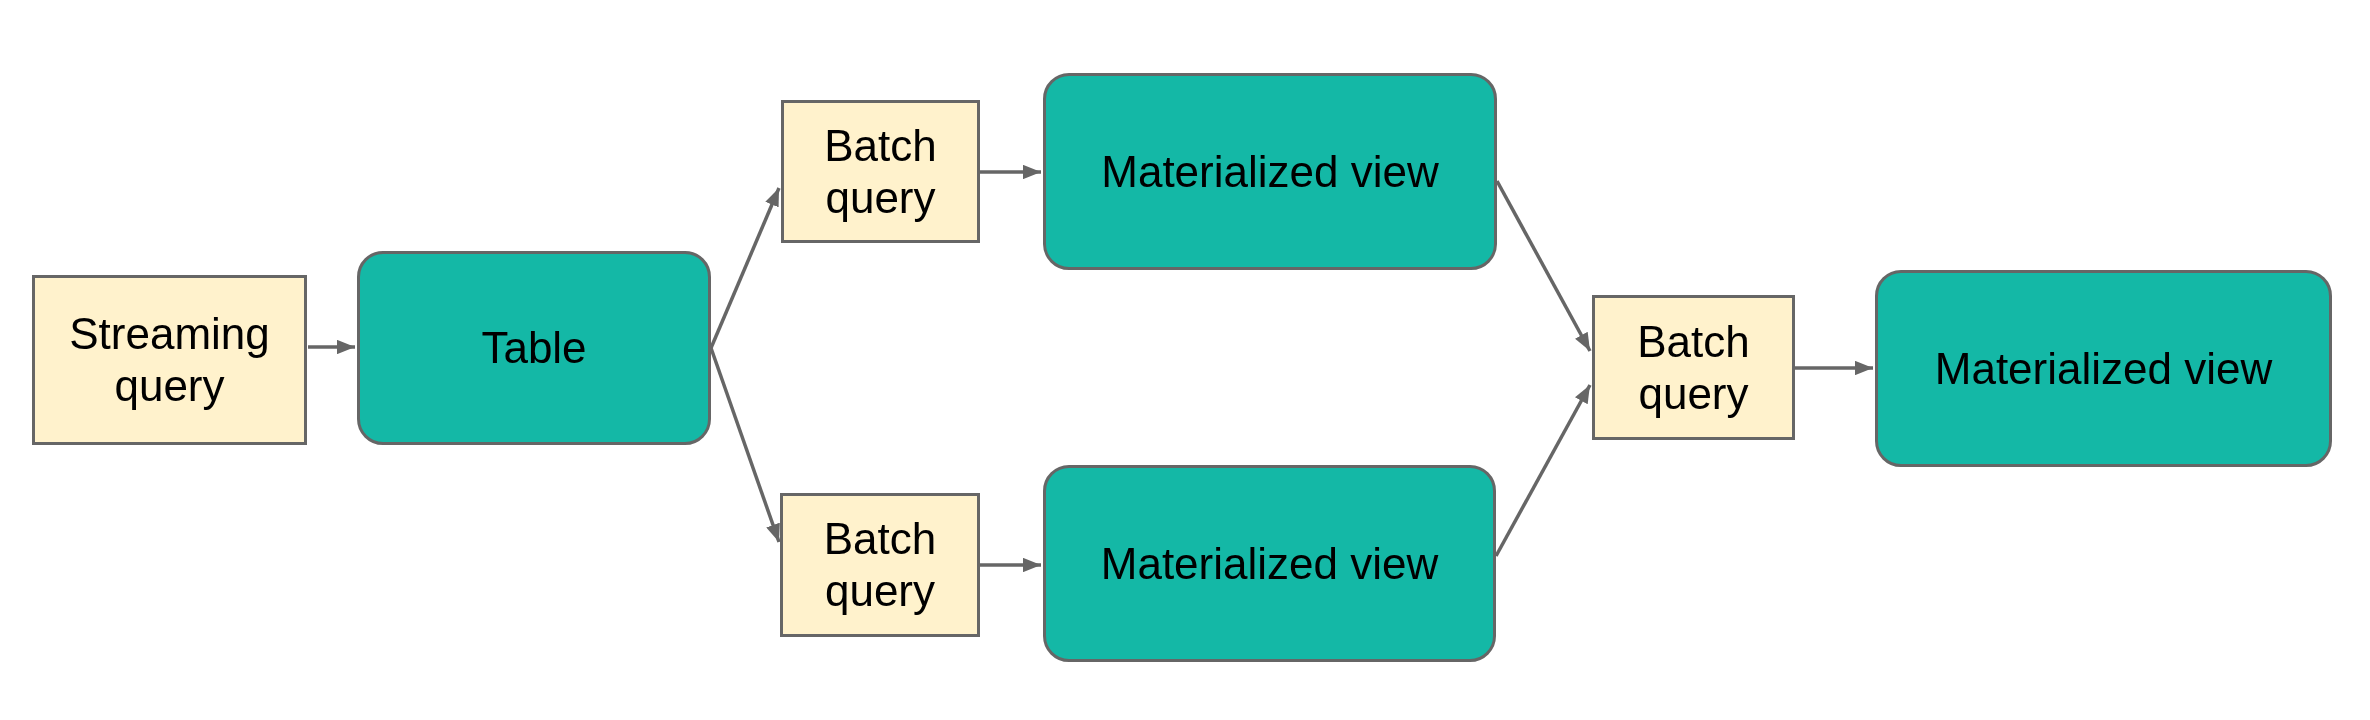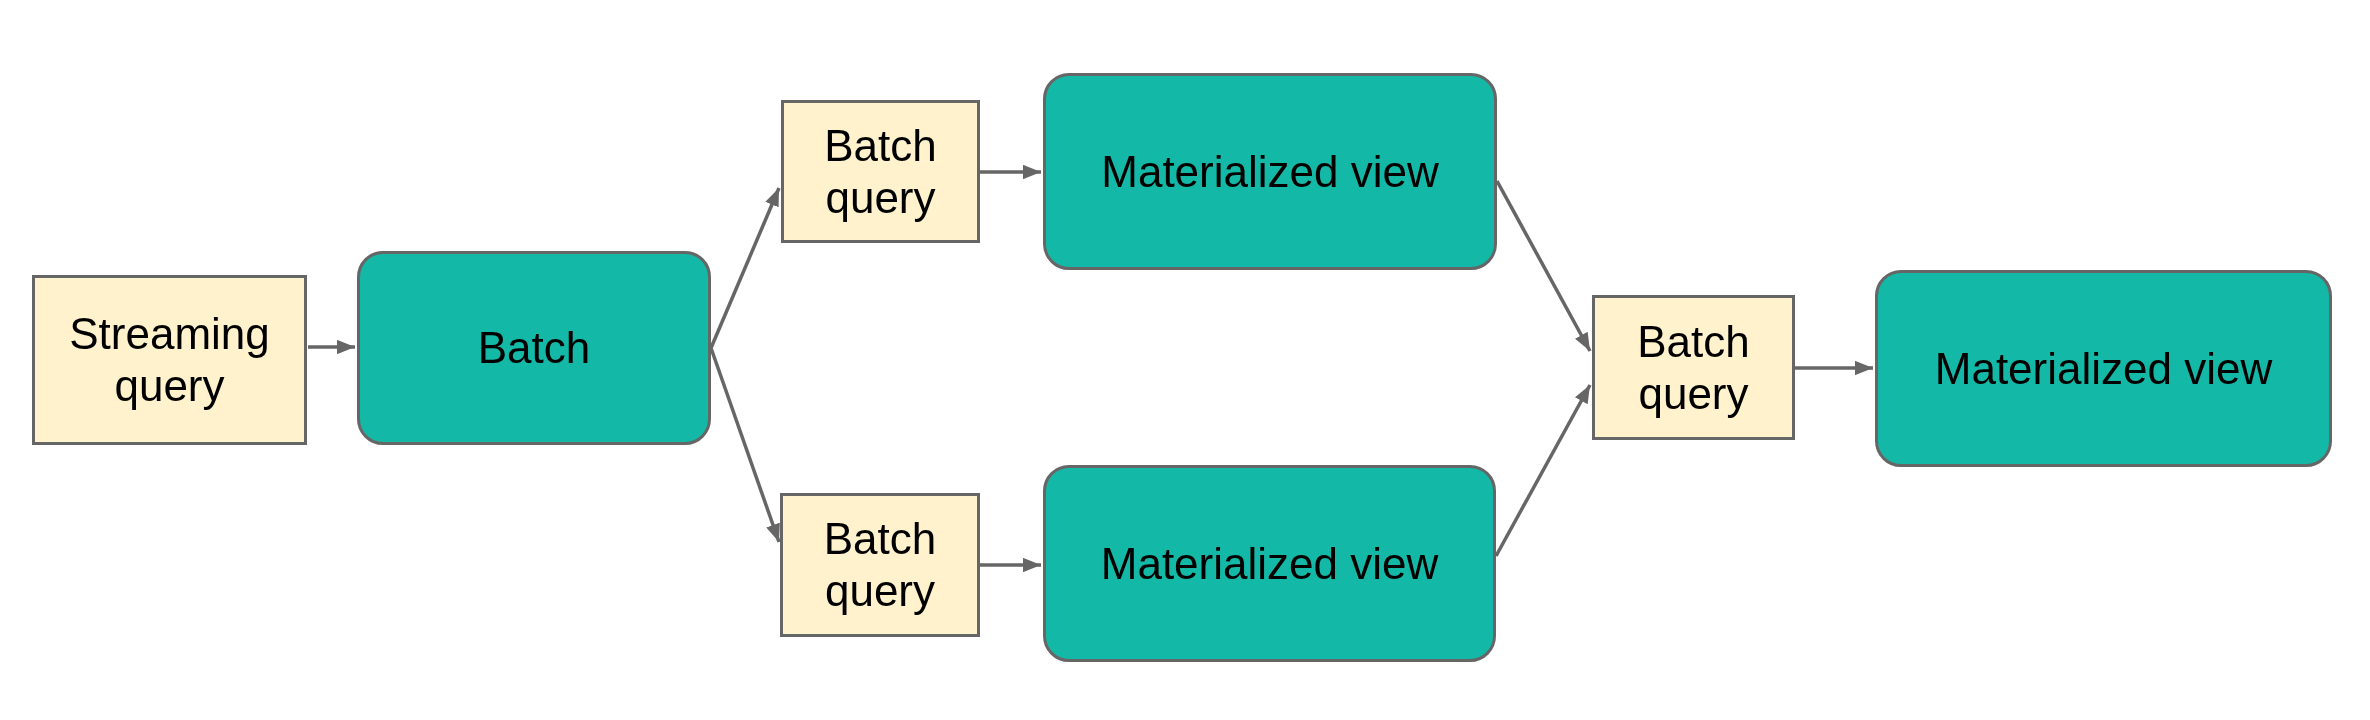--- a/index.html
+++ b/index.html
@@ -67,21 +67,21 @@
     <line x1="1497" y1="181" x2="1590" y2="351" stroke="#666666" stroke-width="3.5" marker-end="url(#arrowhead)"></line>
     <line x1="1496" y1="556" x2="1590" y2="385" stroke="#666666" stroke-width="3.5" marker-end="url(#arrowhead)"></line>
     <line x1="1795" y1="368" x2="1873" y2="368" stroke="#666666" stroke-width="3.5" marker-end="url(#arrowhead)"></line>
   </svg>
 
   <div class="node query" style="left:32px;   top:275px; width:275px; height:170px;">
     <span class="node-label">Streaming query</span>
   </div>
 
   <div class="node view" style="left:357px;  top:251px; width:354px; height:194px;">
-    <span class="node-label">Batch</span>
+    <span class="node-label">Table</span>
   </div>
 
   <div class="node query" style="left:781px;  top:100px; width:199px; height:143px;">
     <span class="node-label">Batch query</span>
   </div>
 
   <div class="node view" style="left:1043px; top:73px;  width:454px; height:197px;">
     <span class="node-label">Materialized view</span>
   </div>
 

